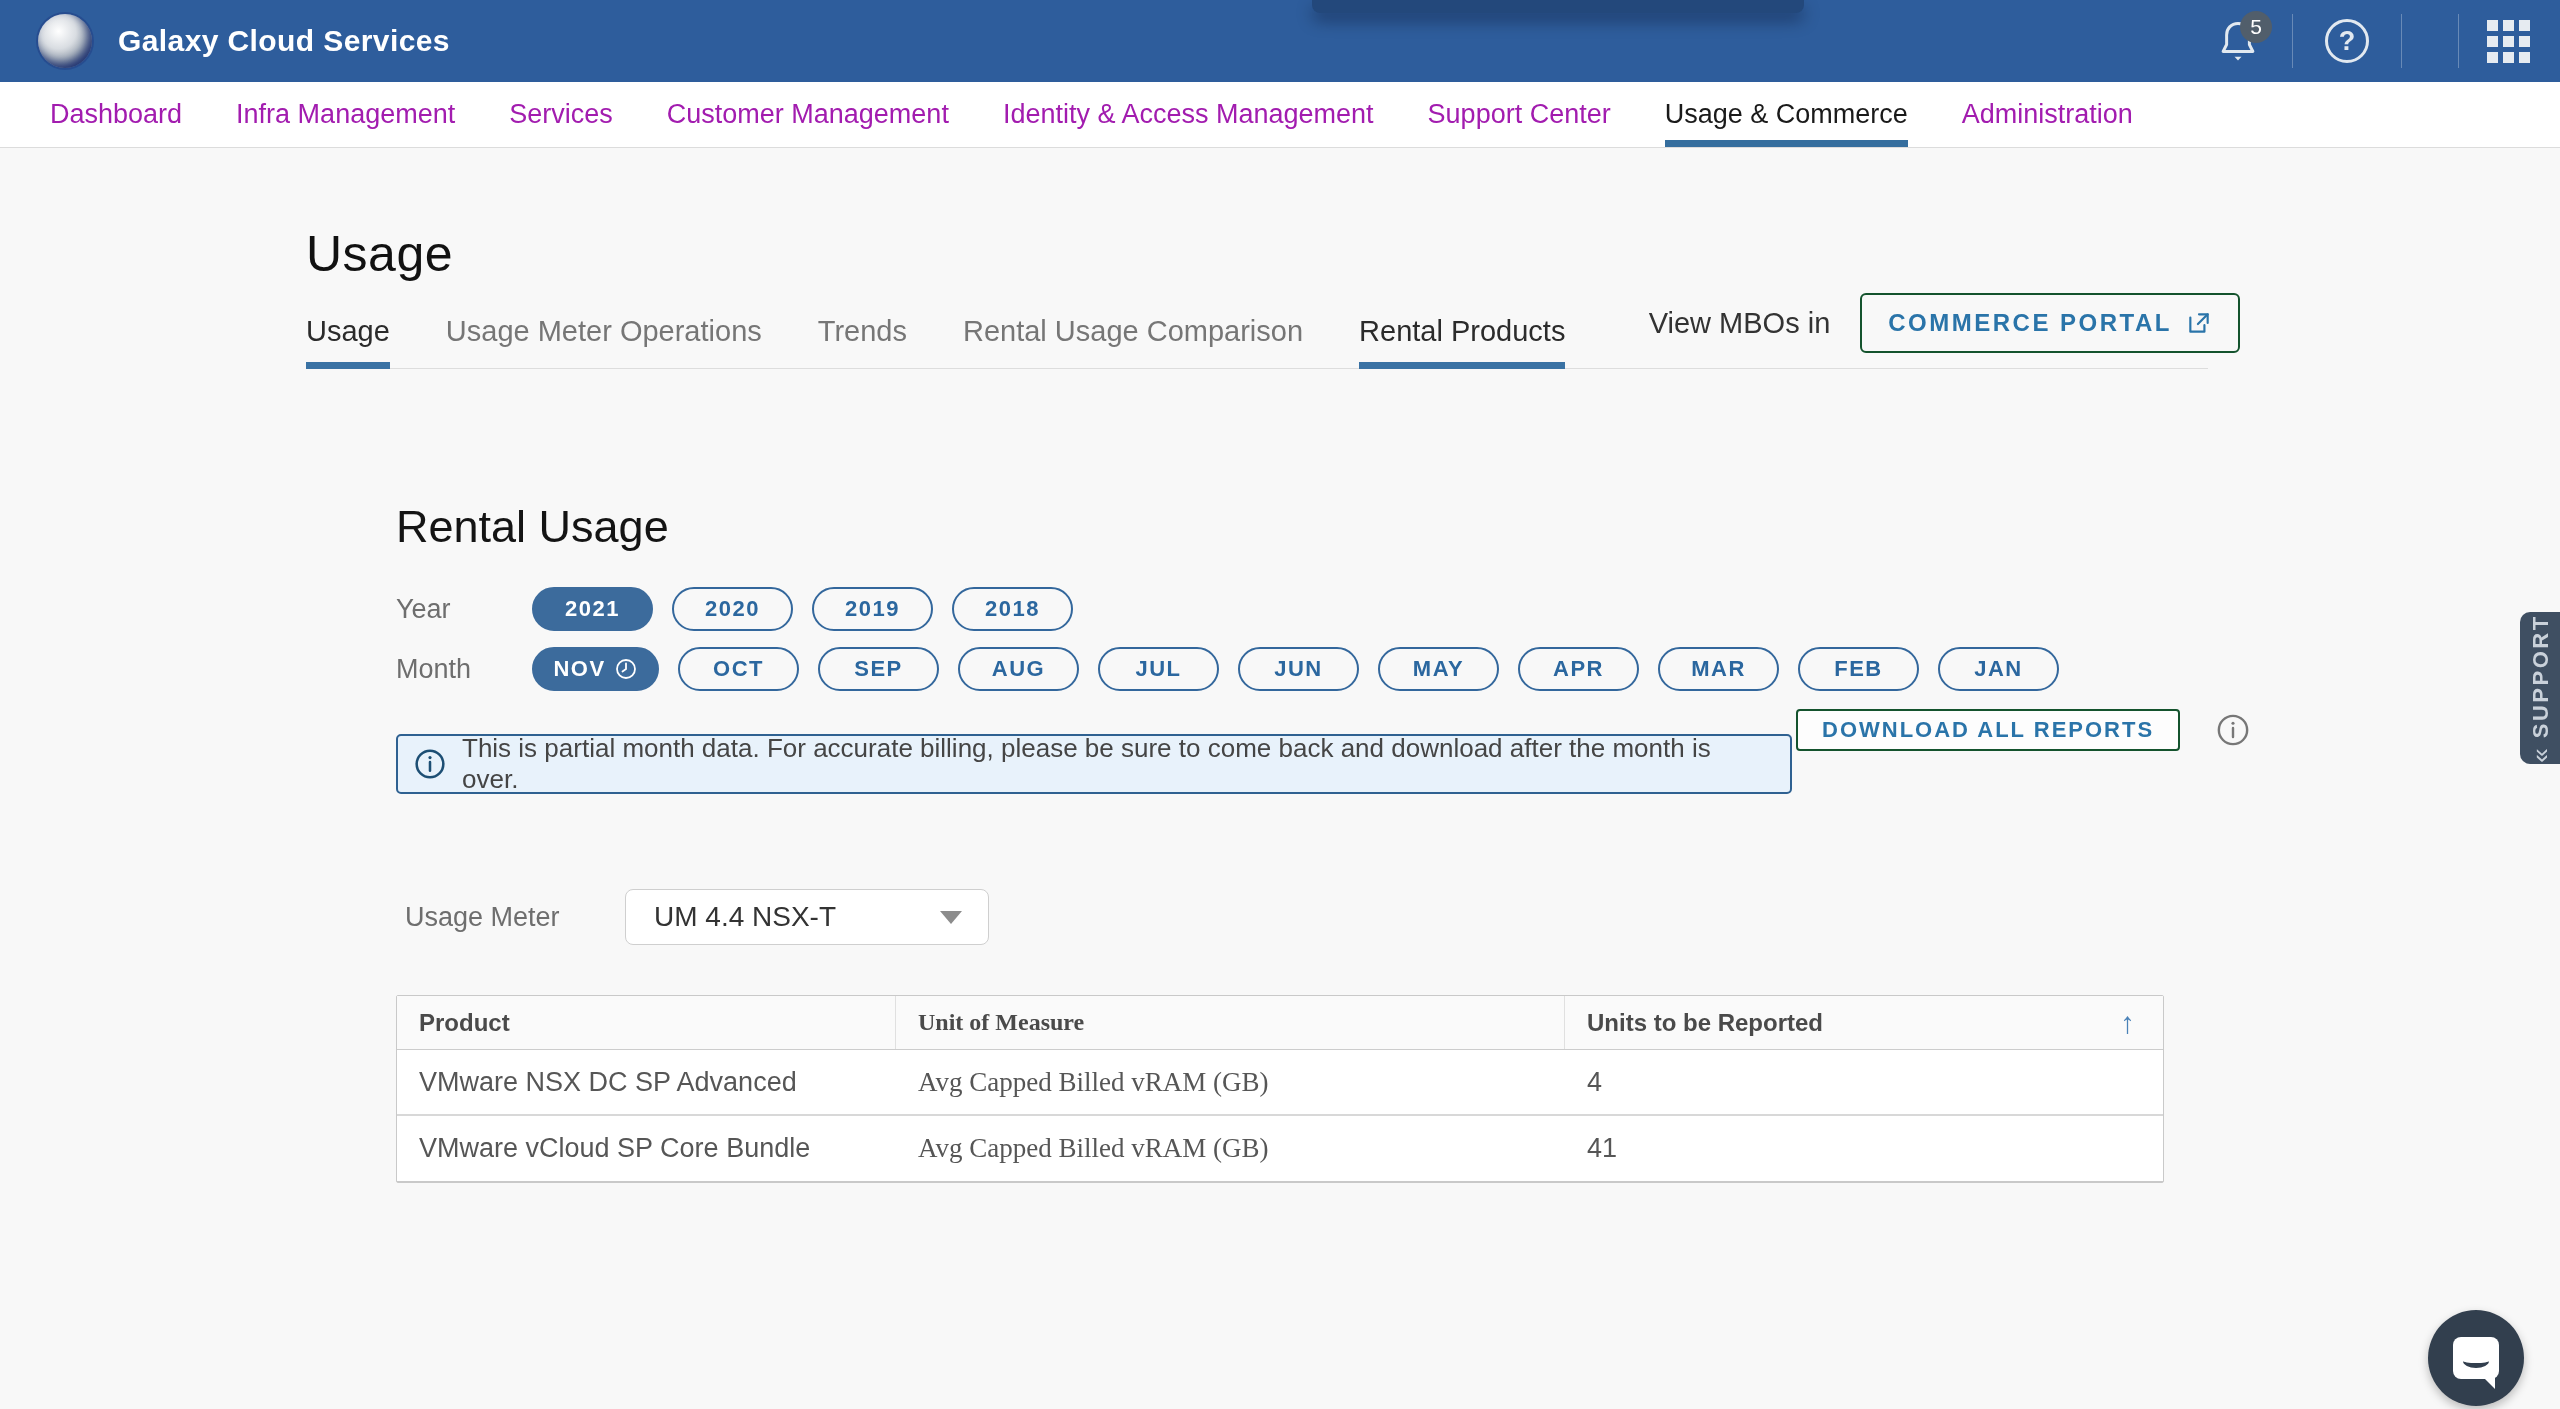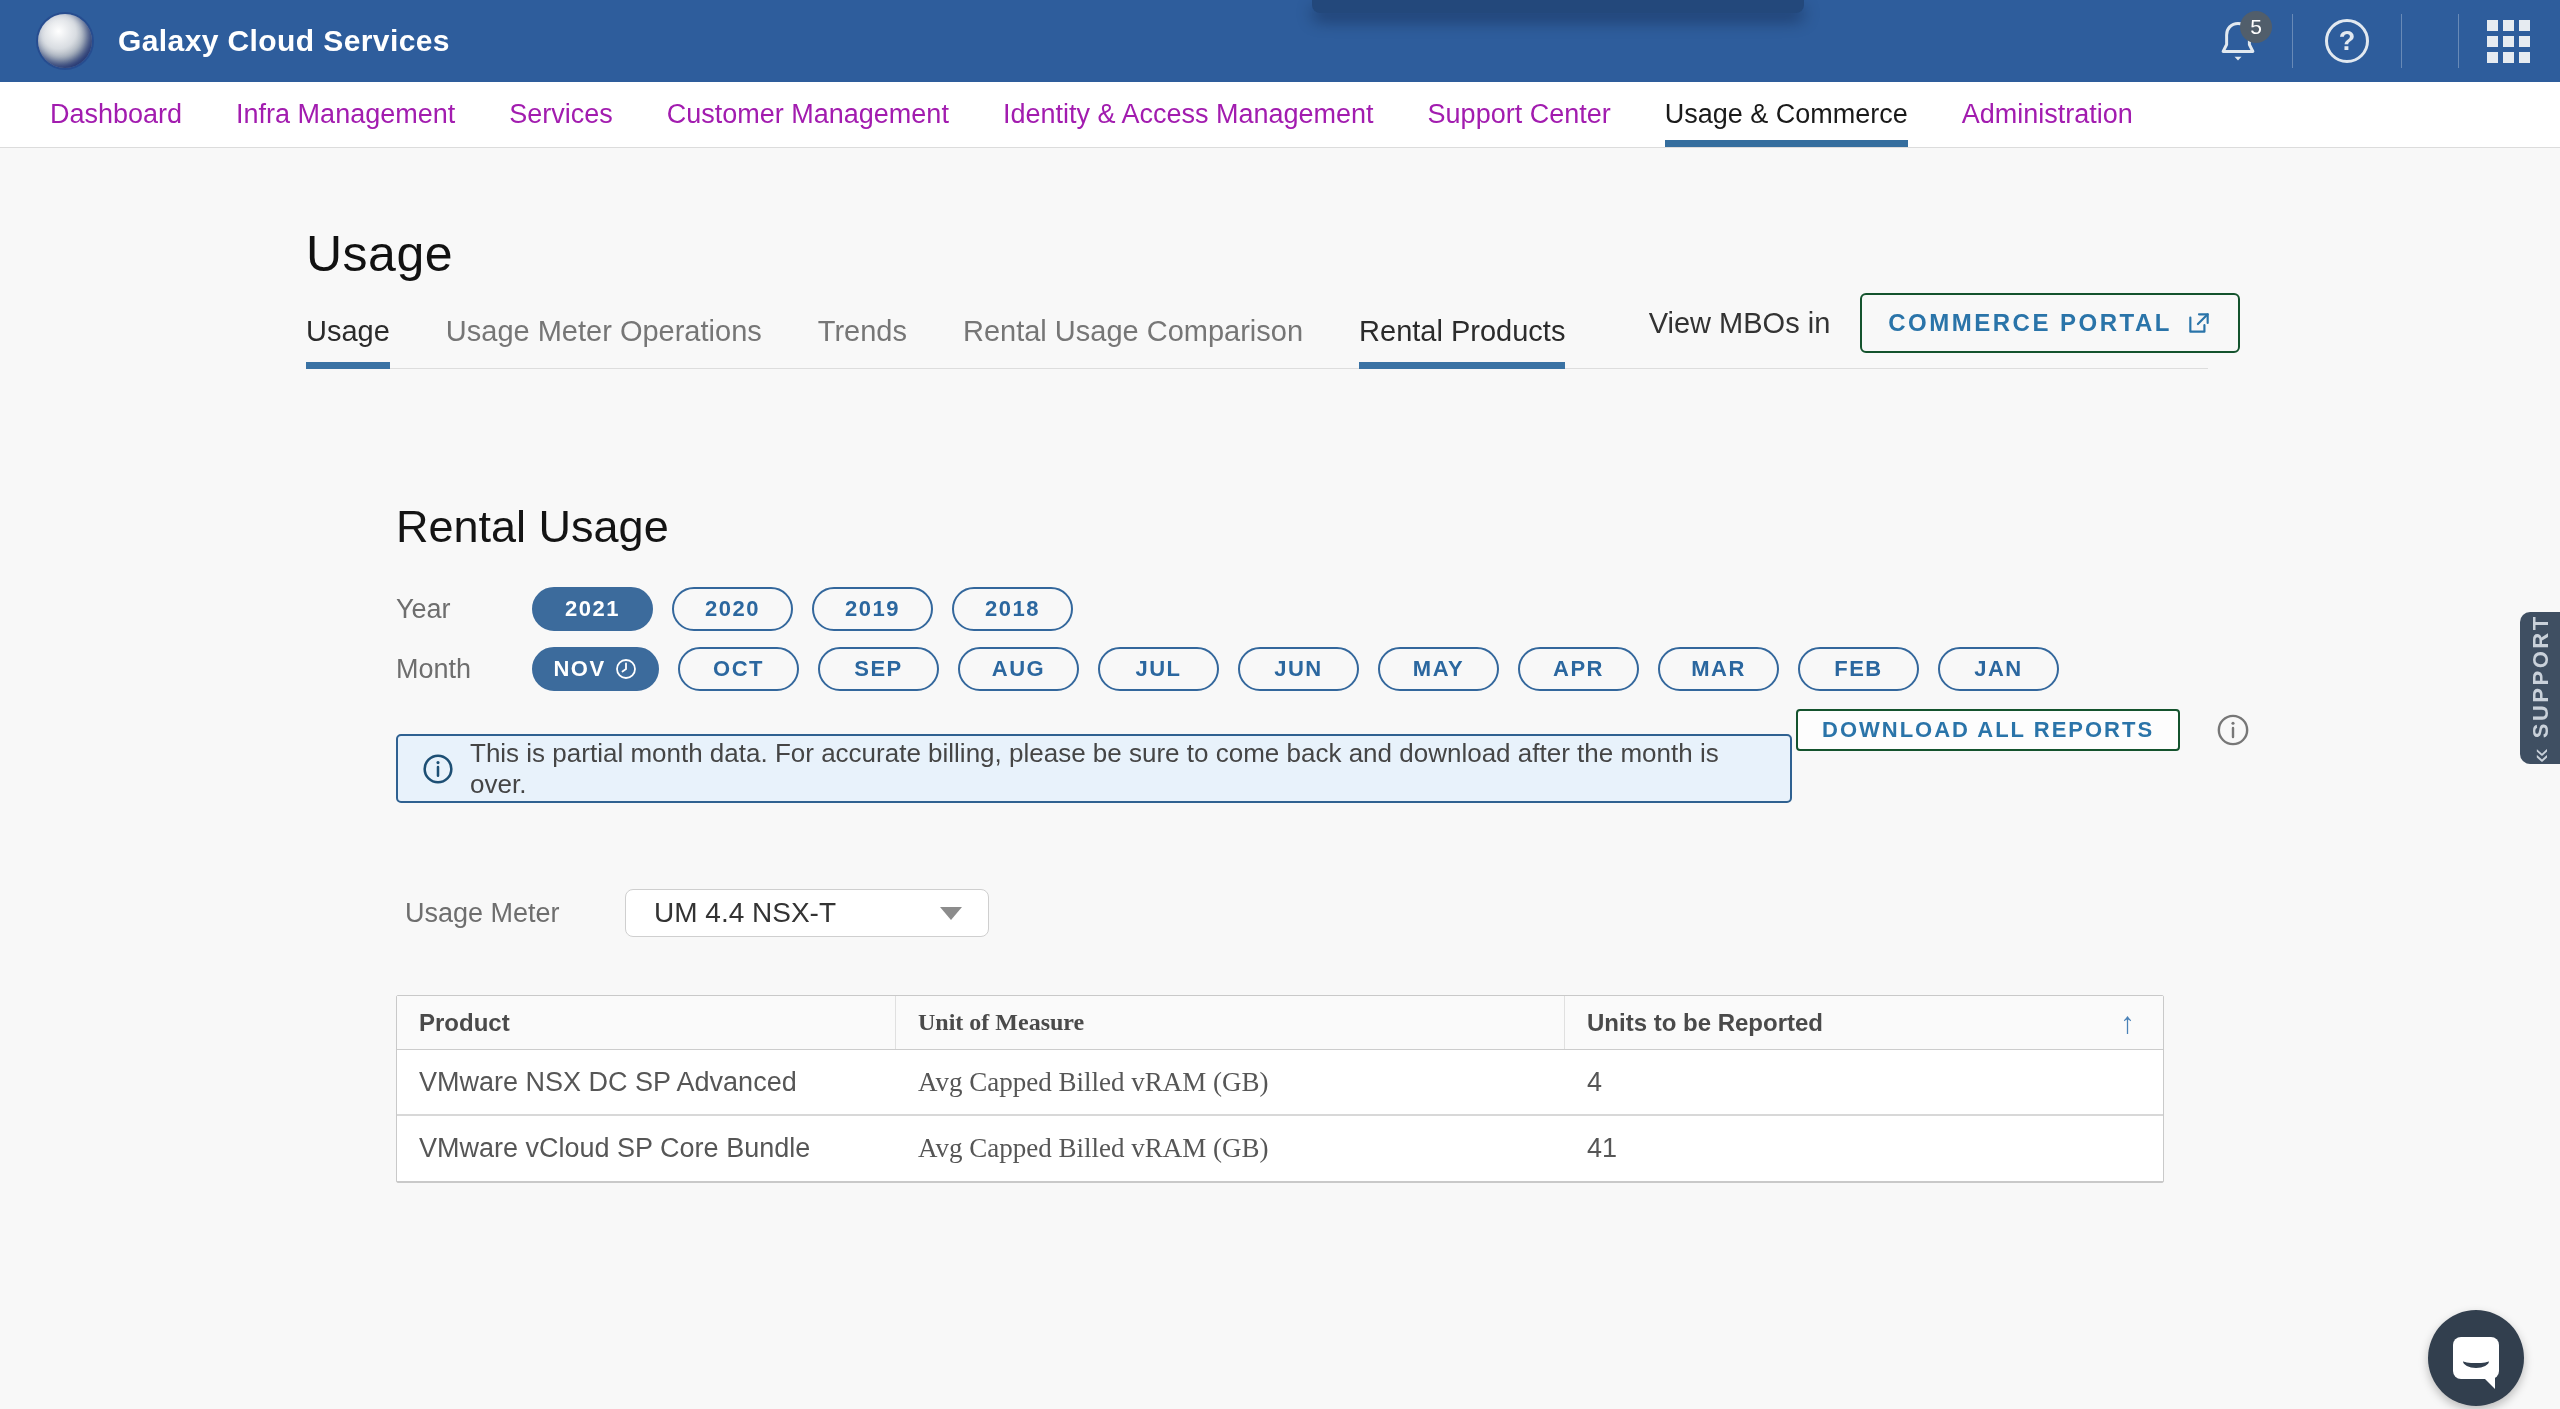--- a/index.html
+++ b/index.html
@@ -57,26 +57,26 @@
   .filter-row.months { top:498px; }
   .filter-label { width:136px; font-size:27px; color:#6e6e6e; }
   .pills { display:flex; gap:19px; }
   .pill { height:44px; width:121px; border-radius:24px; border:2px solid #33679c; color:#2b679f; background:transparent; font-size:22px; font-weight:700; letter-spacing:1.5px; display:flex; align-items:center; justify-content:center; gap:8px; cursor:pointer; font-family:"Liberation Sans", sans-serif; }
   .pill.selected { background:#3c6b9c; border-color:#3c6b9c; color:#ffffff; }
   .pill.wide { width:127px; }
 
   .download-row { position:absolute; left:1796px; top:560px; display:flex; align-items:center; gap:36px; }
   .download-btn { height:42px; padding:0 24px; font-size:22px; font-weight:700; letter-spacing:2px; border-radius:4px; background:#fdfdfd; }
 
-  .alert { position:absolute; left:396px; top:585px; width:1396px; height:69px; background:#e8f2fb; border:2px solid #2f6191; border-radius:5px; display:flex; align-items:center; padding:0 24px; gap:16px; }
+  .alert { position:absolute; left:396px; top:585px; width:1396px; height:60px; background:#e8f2fb; border:2px solid #2f6191; border-radius:5px; display:flex; align-items:center; padding:0 16px; gap:16px; }
   .alert-text { font-size:26px; color:#454545; }
 
   .meter-row { position:absolute; left:405px; top:740px; display:flex; align-items:center; }
   .meter-label { width:220px; font-size:27px; color:#6e6e6e; }
-  .dropdown { width:364px; height:48px; background:#ffffff; border:1px solid #cfcfcf; border-radius:8px; display:flex; align-items:center; justify-content:space-between; padding:0 26px 0 28px; cursor:pointer; }
+  .dropdown { width:364px; height:56px; background:#ffffff; border:1px solid #cfcfcf; border-radius:8px; display:flex; align-items:center; justify-content:space-between; padding:0 26px 0 28px; cursor:pointer; }
   .dropdown-value { font-size:28px; color:#333; }
   .caret { width:0; height:0; border-left:11px solid transparent; border-right:11px solid transparent; border-top:13px solid #8c8c8c; }
 
   
   .data-table { position:absolute; left:396px; top:846px; width:1768px; background:#ffffff; border:1px solid #c9c9c9; border-radius:2px; }
   .t-header { display:flex; height:54px; background:#fafafa; border-bottom:1px solid #cccccc; align-items:center; }
   .t-hcell { font-size:24px; font-weight:700; color:#4a4a4a; height:100%; display:flex; align-items:center; padding-left:22px; border-right:1px solid #e0e0e0; }
   .t-hcell:last-child { border-right:none; }
   .col1 { width:499px; } .col2 { width:669px;font-family:Liberation Serif, serif; } .col3 { flex:1; position:relative; }
   .sort-arrow { position:absolute; right:28px; font-size:30px; color:#4a82b8; font-weight:400; }

